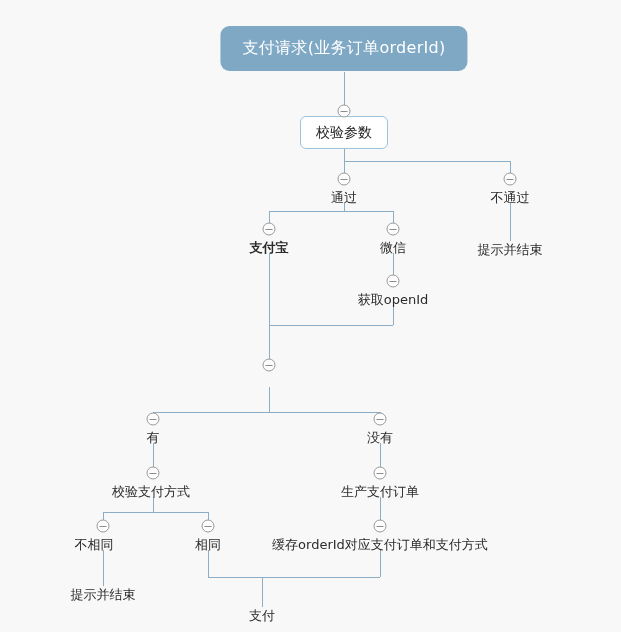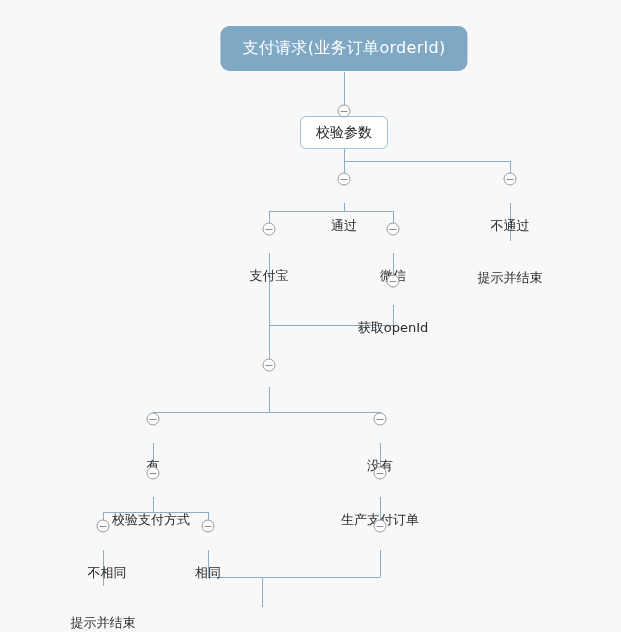--- a/index.html
+++ b/index.html
@@ -54,21 +54,20 @@
     border: 1px solid #9fc3da;
     border-radius: 6px;
     padding: 6px 15px 7px 15px;
     font-size: 14px;
     line-height: 18px;
     color: #222222;
   }
   .node.plain {
     padding: 0;
     font-size: 13px;
-    margin-top: 28px;
   }
   .toggle {
     position: absolute;
     width: 13px;
     height: 13px;
     border: 1px solid #9a9a9a;
     border-radius: 50%;
     background: #fdfdfd;
     transform: translate(-50%, -50%);
     box-sizing: border-box;
@@ -120,30 +119,31 @@
       <polyline points="208,550 208,577" fill="none" stroke="#8badc6" stroke-width="1" shape-rendering="crispEdges"></polyline>
       <polyline points="380,550 380,577" fill="none" stroke="#8badc6" stroke-width="1" shape-rendering="crispEdges"></polyline>
       <polyline points="208,577 380,577" fill="none" stroke="#8badc6" stroke-width="1" shape-rendering="crispEdges"></polyline>
       <polyline points="262,577 262,607" fill="none" stroke="#8badc6" stroke-width="1" shape-rendering="crispEdges"></polyline>
     </svg>
 <div class="node boxed" style="left: 344px; top: 115.5px;">校验参数</div>
     <div class="node root" style="left: 344px; top: 25.5px;">支付请求(业务订单orderId)</div>
     <div class="node plain" style="left: 344px; top: 188.5px;">通过</div>
     <div class="node plain" style="left: 510px; top: 188.5px;">不通过</div>
     <div class="node plain" style="left: 510px; top: 240.5px;">提示并结束</div>
-    <div class="node plain" style="left: 269px; top: 238.5px;">支付宝</div>
+    <div class="node plain" style="left: 269px; top: 238.5px; font-weight: bold;">支付宝</div>
     <div class="node plain" style="left: 393px; top: 238.5px; text-align: right;">微信</div>
     <div class="node plain" style="left: 393px; top: 290.5px;">获取openId</div>
     <div class="node plain" style="left: 153px; top: 428.5px;">有</div>
     <div class="node plain" style="left: 380px; top: 428.5px;">没有</div>
     <div class="node plain" style="left: 151px; top: 482.5px;">校验支付方式</div>
     <div class="node plain" style="left: 380px; top: 482.5px;">生产支付订单</div>
-    <div class="node plain" style="left: 107px; top: 535.5px; text-align: right;">不相同</div>
+    <div class="node plain" style="left: 94px; top: 535.5px; text-align: right;">不相同</div>
     <div class="node plain" style="left: 208px; top: 535.5px; text-align: right;">相同</div>
     <div class="node plain" style="left: 103px; top: 585.5px;">提示并结束</div>
+    <div class="node plain" style="left: 380px; top: 535.5px;">缓存orderId对应支付订单和支付方式</div>
     <div class="node plain" style="left: 262px; top: 606.5px;">支付</div>
     <div class="toggle" style="left: 344px; top: 111px;"></div>
     <div class="toggle" style="left: 344px; top: 179px;"></div>
     <div class="toggle" style="left: 510px; top: 179px;"></div>
     <div class="toggle" style="left: 269px; top: 229px;"></div>
     <div class="toggle" style="left: 393px; top: 229px;"></div>
     <div class="toggle" style="left: 393px; top: 281px;"></div>
     <div class="toggle" style="left: 269px; top: 365px;"></div>
     <div class="toggle" style="left: 153px; top: 419px;"></div>
     <div class="toggle" style="left: 380px; top: 419px;"></div>

